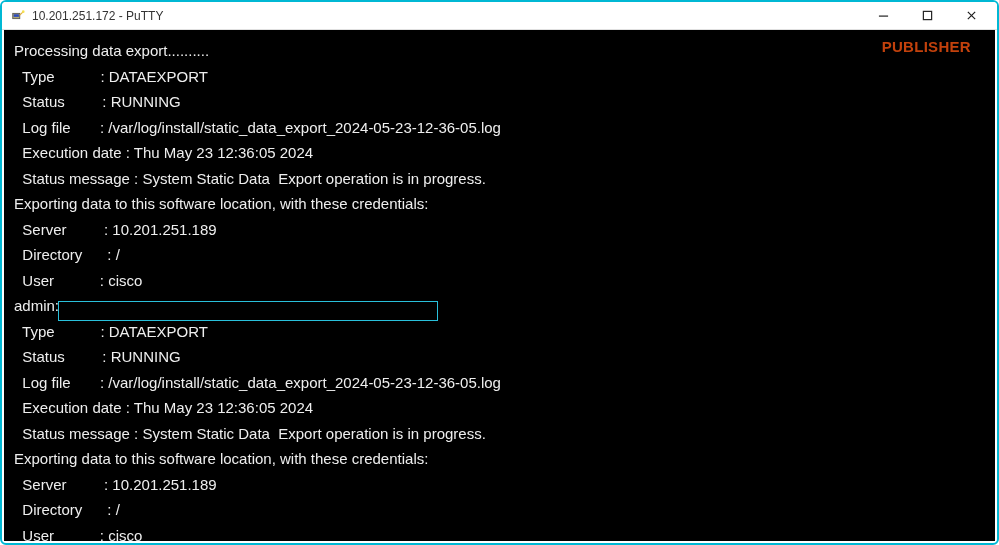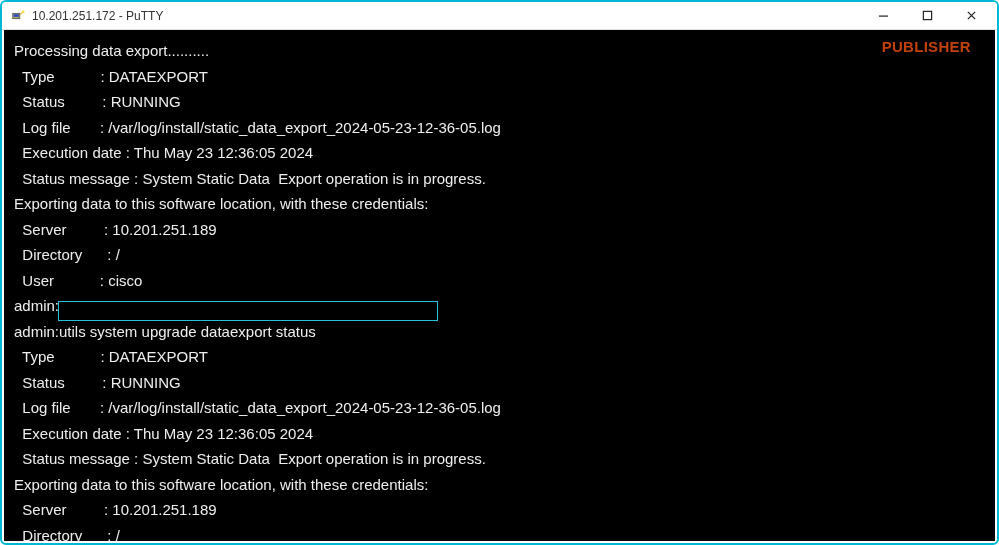--- a/index.html
+++ b/index.html
@@ -125,21 +125,20 @@
   <pre>  Log file       : /var/log/install/static_data_export_2024-05-23-12-36-05.log</pre>
   <pre>  Execution date : Thu May 23 12:36:05 2024</pre>
   <pre>  Status message : System Static Data  Export operation is in progress.</pre>
   <pre></pre>
   <pre>Exporting data to this software location, with these credentials:</pre>
   <pre>  Server         : 10.201.251.189</pre>
   <pre>  Directory      : /</pre>
   <pre>  User           : cisco</pre>
   <pre></pre>
   <pre>admin:</pre>
-  <pre>admin:utils system upgrade dataexport status</pre>
   <pre></pre>
   <pre>  Type           : DATAEXPORT</pre>
   <pre>  Status         : RUNNING</pre>
   <pre>  Log file       : /var/log/install/static_data_export_2024-05-23-12-36-05.log</pre>
   <pre>  Execution date : Thu May 23 12:36:05 2024</pre>
   <pre>  Status message : System Static Data  Export operation is in progress.</pre>
   <pre></pre>
   <pre>Exporting data to this software location, with these credentials:</pre>
   <pre>  Server         : 10.201.251.189</pre>
   <pre>  Directory      : /</pre>

